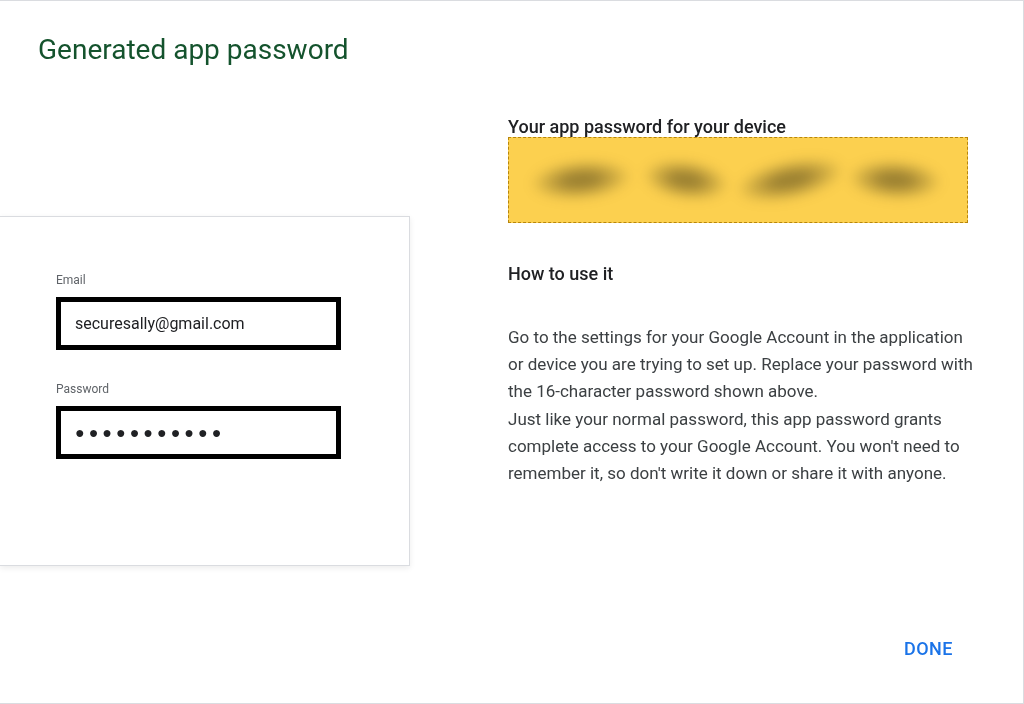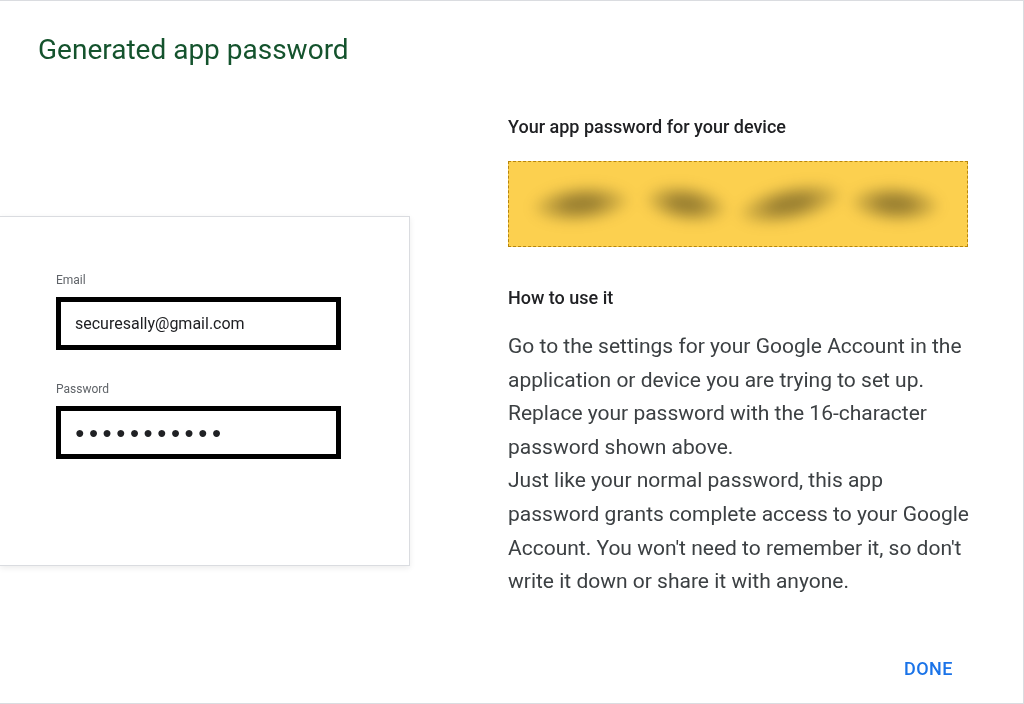--- a/index.html
+++ b/index.html
@@ -63,21 +63,20 @@
       font-size: 16px;
     }
     .right-panel {
       flex: 1;
       padding: 0 40px 0 98px;
     }
     .section-heading {
       font-size: 18px;
       font-weight: 500;
       color: #202124;
-      margin-bottom: 24px;
     }
     .password-box {
       background: #fcd04f;
       border: 1px dashed #b8860b;
       height: 86px;
       width: 460px;
       margin-bottom: 40px;
       position: relative;
       overflow: hidden;
       display: flex;
@@ -99,31 +98,31 @@
       background: radial-gradient(ellipse, rgba(60,50,20,0.5) 20%, transparent 70%);
       transform: rotate(-5deg) scaleX(1.3);
     }
     .blur-blob:nth-child(2) { transform: rotate(8deg) scaleX(1.1); }
     .blur-blob:nth-child(3) { transform: rotate(-12deg) scaleX(1.4); }
     .blur-blob:nth-child(4) { transform: rotate(3deg) scaleX(1.2); }
     .how-to-heading {
       font-size: 18px;
       font-weight: 500;
       color: #202124;
-      margin-bottom: 22px;
+      margin-bottom: 40px;
     }
     .instructions {
-      font-size: 21px;
+      font-size: 17px;
       color: #3c4043;
       line-height: 1.6;
       max-width: 470px;
     }
     .done-button {
       position: absolute;
-      bottom: 16px;
+      bottom: 36px;
       right: 58px;
       background: none;
       border: none;
       color: #1a73e8;
       font-size: 18px;
       font-weight: 500;
       letter-spacing: 0.5px;
       cursor: pointer;
       font-family: inherit;
       padding: 8px 12px;

